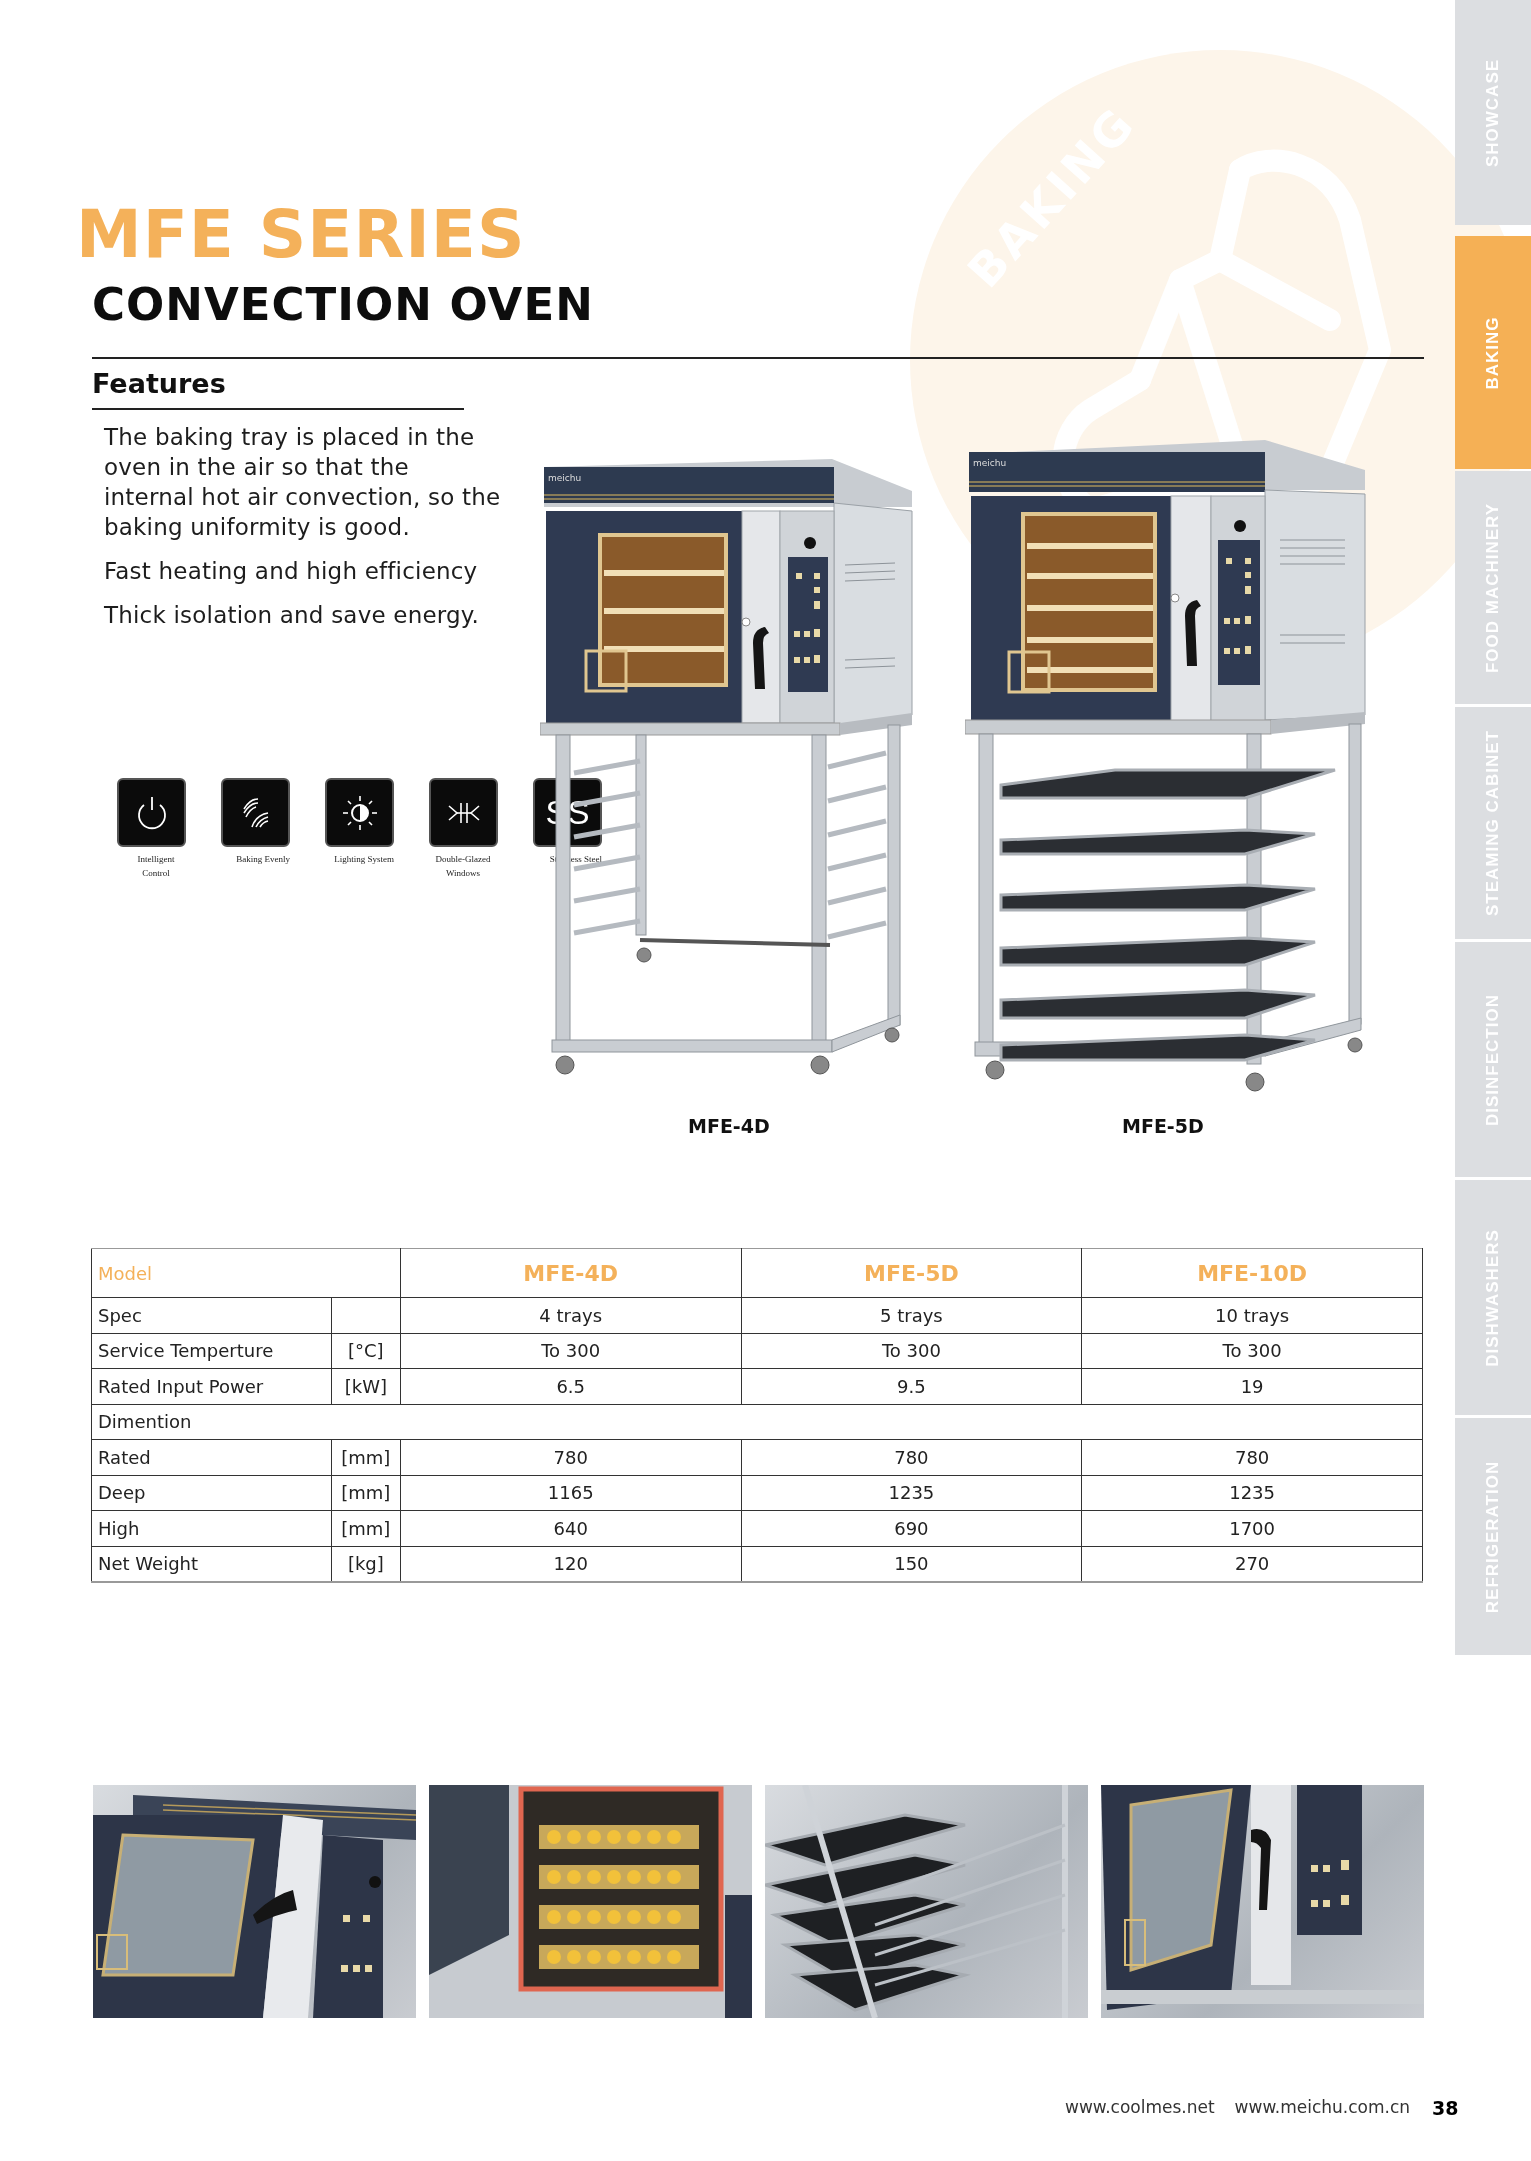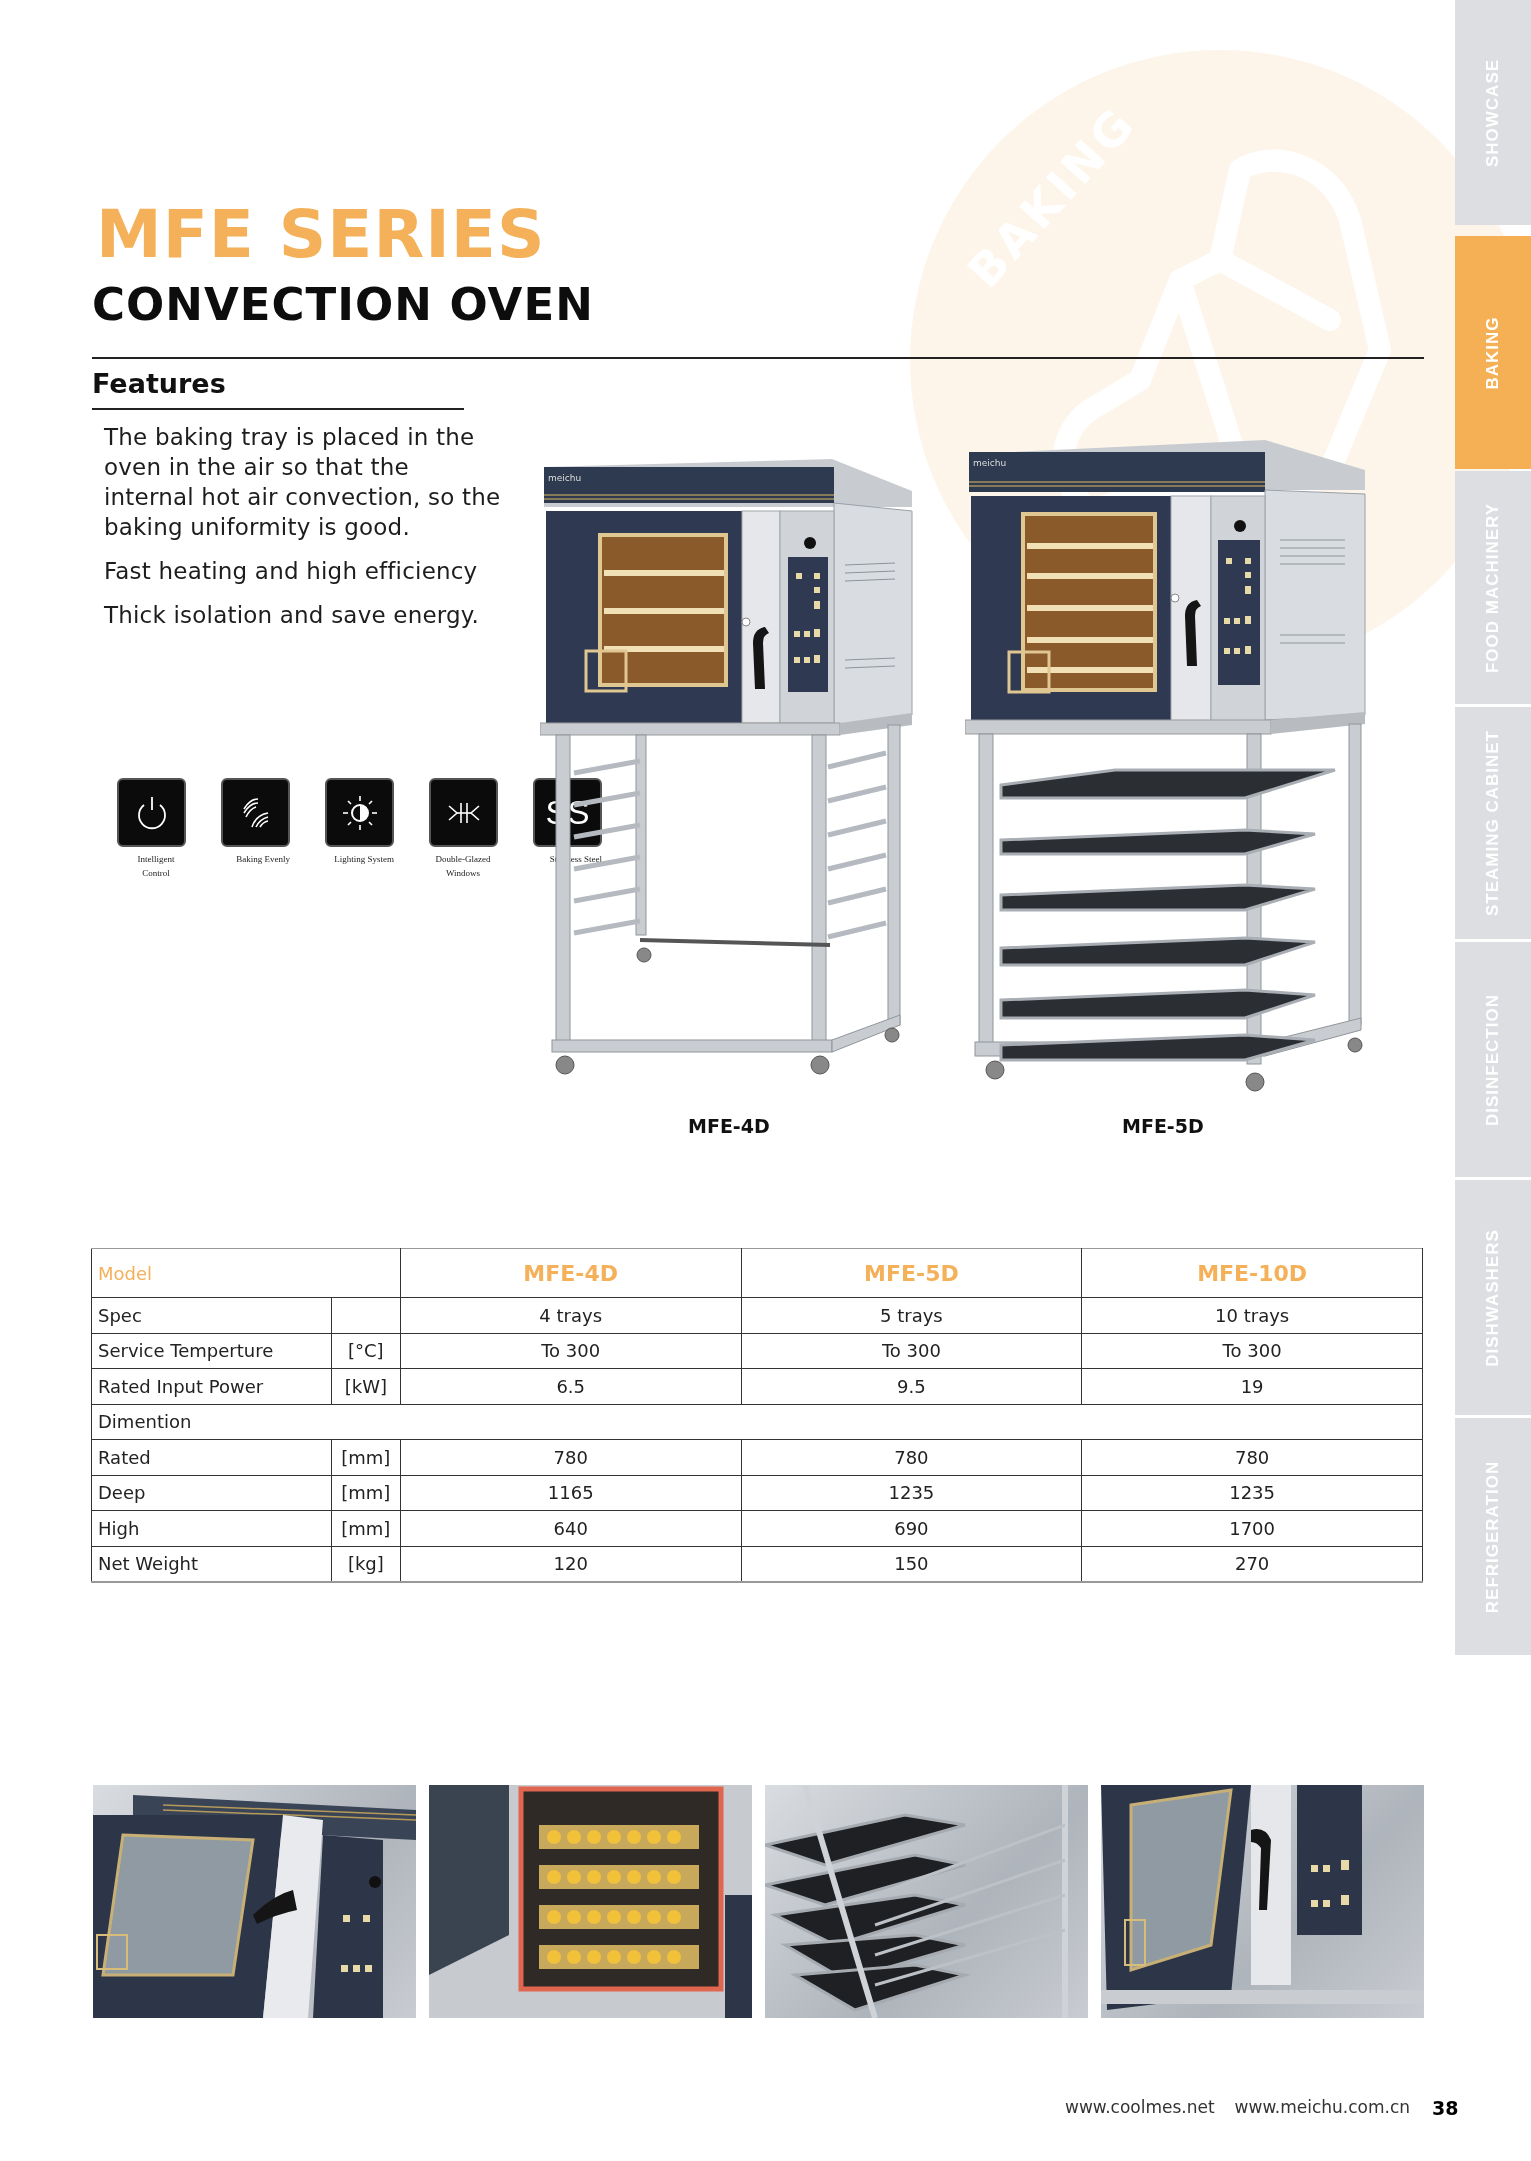--- a/index.html
+++ b/index.html
@@ -11,21 +11,21 @@
   .watermark-text { position: absolute; left: 30px; top: 120px; transform: rotate(-48deg); color: #ffffff; font-weight: bold; font-size: 46px; letter-spacing: 4px; font-family: "DejaVu Sans", sans-serif; }
   .watermark svg { position: absolute; left: 0; top: 0; }
 
   
   .side-tabs { position: absolute; left: 1455px; top: 0; width: 76px; height: 1655px; }
   .side-tab { position: absolute; left: 0; width: 76px; background: #dcdee1; display: flex; align-items: center; justify-content: center; }
   .side-tab.active { background: #f5b055; }
   .side-tab span { transform: rotate(-90deg); white-space: nowrap; color: #ffffff; font-family: "Liberation Sans", sans-serif; font-weight: bold; font-size: 17px; letter-spacing: 1px; }
 
   
-  .series-title { position: absolute; left: 96px; top: 196px; font-family: "DejaVu Sans", sans-serif; font-weight: bold; font-size: 66px; color: #f4b15a; letter-spacing: 1px; text-align: right; }
+  .series-title { position: absolute; left: 76px; top: 196px; font-family: "DejaVu Sans", sans-serif; font-weight: bold; font-size: 66px; color: #f4b15a; letter-spacing: 1px; text-align: right; }
   .oven-title { position: absolute; left: 92px; top: 278px; font-family: "DejaVu Sans", sans-serif; font-weight: bold; font-size: 45px; color: #0d0d0d; letter-spacing: 1px; }
   .title-rule { position: absolute; left: 92px; top: 357px; width: 1332px; height: 2px; background: #222; }
 
   .features-heading { position: absolute; left: 92px; top: 368px; font-weight: bold; font-size: 27px; color: #111; }
   .features-rule { position: absolute; left: 92px; top: 408px; width: 372px; height: 2px; background: #222; }
   .features-list { position: absolute; left: 104px; top: 422px; width: 400px; }
   .features-list p { font-size: 23px; line-height: 30px; color: #1d1d1d; margin-bottom: 14px; font-family: "DejaVu Sans", sans-serif; letter-spacing: 0.2px; }
 
   
   .icon-row { position: absolute; left: 90px; top: 778px; display: flex; gap: 8px; }

